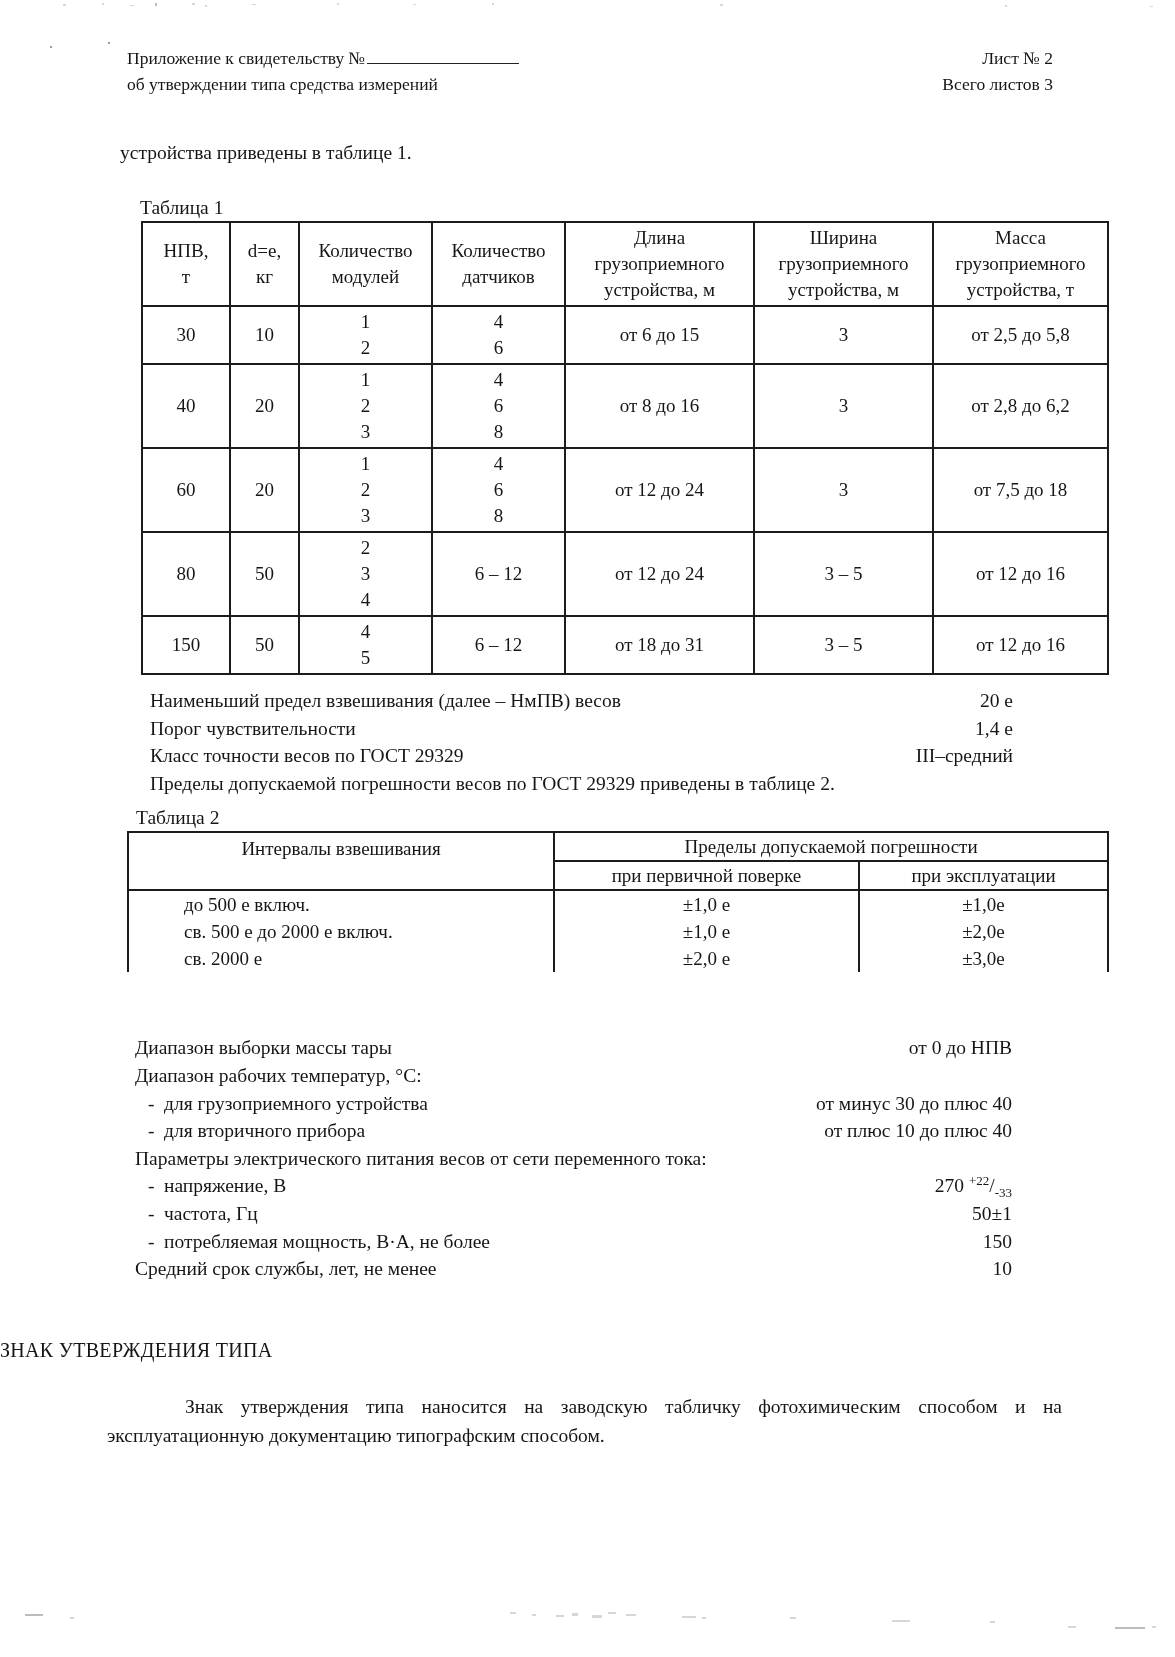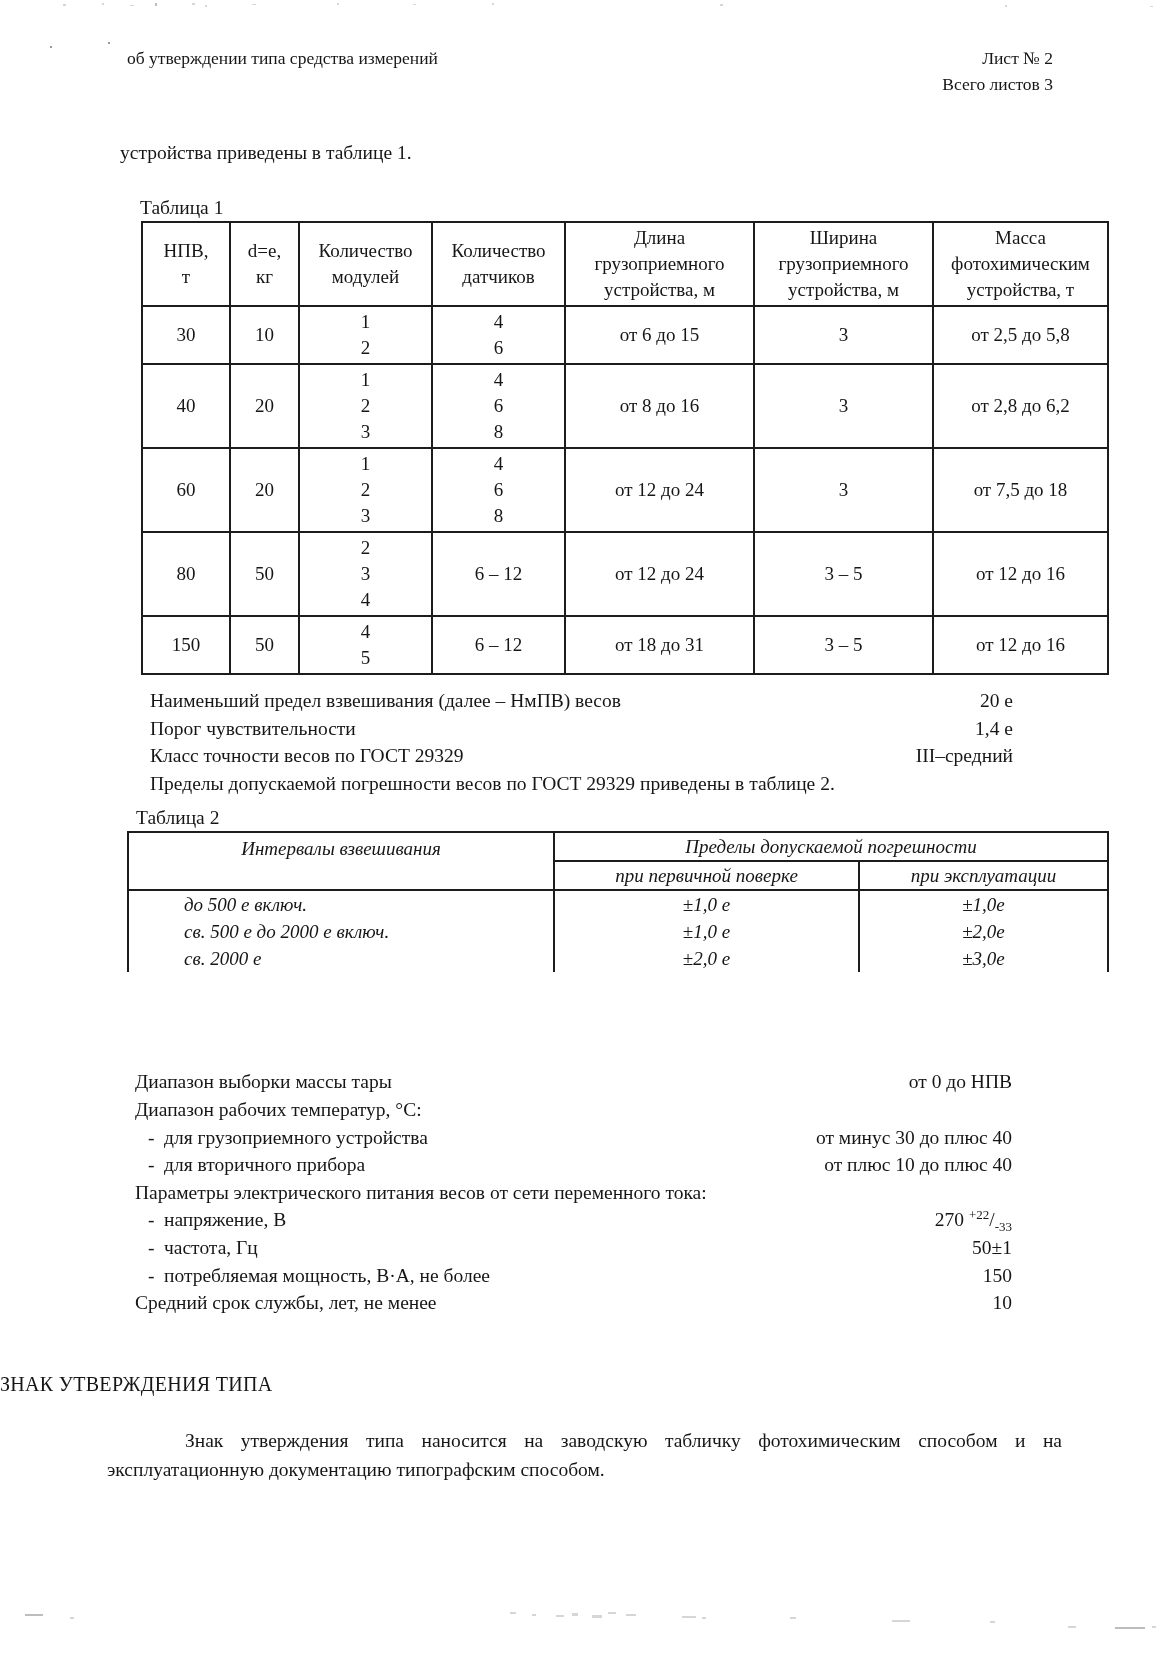--- a/index.html
+++ b/index.html
@@ -41,34 +41,34 @@
 
   .t1 { margin: 2px 0 0 141px; width: 966px; padding-left: 29px; }
   .t1 th, .t1 td {
     border: 2px solid #1c1c1c;
     font-size: 19px;
     line-height: 26px;
     white-space: pre-line;
     padding: 2px 3px;
   }
 
-  .t2 { margin: 2px 0 0 127px; width: 980px; font-style: italic; }
+  .t2 { margin: 2px 0 0 127px; width: 980px; }
   .t2 th, .t2 td {
     border: 2px solid #1c1c1c;
     font-size: 19px;
     line-height: 25px;
     padding: 1px 4px;
   }
   .t2 thead th.t2-col1 { vertical-align: top; padding-top: 3px; }
   .t2 tbody td { border-top: none; border-bottom: none; }
   .t2 tbody td:first-child { text-align: left; padding-left: 55px; }
 
   
   .specs1 { margin: 12px 162px 0 150px; }
-  .specs2 { margin: 96px 163px 0 135px; }
+  .specs2 { margin: 62px 163px 0 135px; }
   .spec-row { display: flex; align-items: center; font-size: 19.5px; line-height: 27.6px; }
   .spec-bullet { display: inline-block; width: 16px; padding-left: 13px; flex: none; }
   .spec-label { flex: none; }
   .spec-fill { flex: 1; }
   .spec-value { flex: none; text-align: right; white-space: nowrap; }
   .v-sup { font-size: 13px; line-height: 0; }
   .v-sub { font-size: 13px; line-height: 0; }
 
   
   .section-title {
@@ -126,20 +126,23 @@
     <div class="artifact light" style="left:790px;top:1617px;width:6px;height:2px"></div>
     <div class="artifact light" style="left:892px;top:1620px;width:18px;height:2px"></div>
     <div class="artifact light" style="left:990px;top:1621px;width:5px;height:2px"></div>
     <div class="artifact light" style="left:1068px;top:1626px;width:8px;height:2px"></div>
     <div class="artifact" style="left:1115px;top:1627px;width:30px;height:2px"></div>
     <div class="artifact light" style="left:1152px;top:1626px;width:4px;height:2px"></div>
   </div>
 
   <div class="header">
     <div class="header-left">
+      <div class="h-line">
+        <span>Приложение к свидетельству №</span><span class="underline-blank"></span>
+      </div>
       <div class="h-line">об утверждении типа средства измерений</div>
     </div>
     <div class="header-right">
       <div class="h-line">Лист № 2</div>
       <div class="h-line">Всего листов 3</div>
     </div>
   </div>
 
   <p class="intro">устройства приведены в таблице 1.</p>
 
@@ -164,21 +167,21 @@
 модулей</th>
           <th>Количество
 датчиков</th>
           <th>Длина
 грузоприемного
 устройства, м</th>
           <th>Ширина
 грузоприемного
 устройства, м</th>
           <th>Масса
-фотохимическим
+грузоприемного
 устройства, т</th>
         </tr>
     </thead>
     <tbody id="t1-body">
         <tr>
           <td>30</td>
           <td>10</td>
           <td>1
 2</td>
           <td>4

